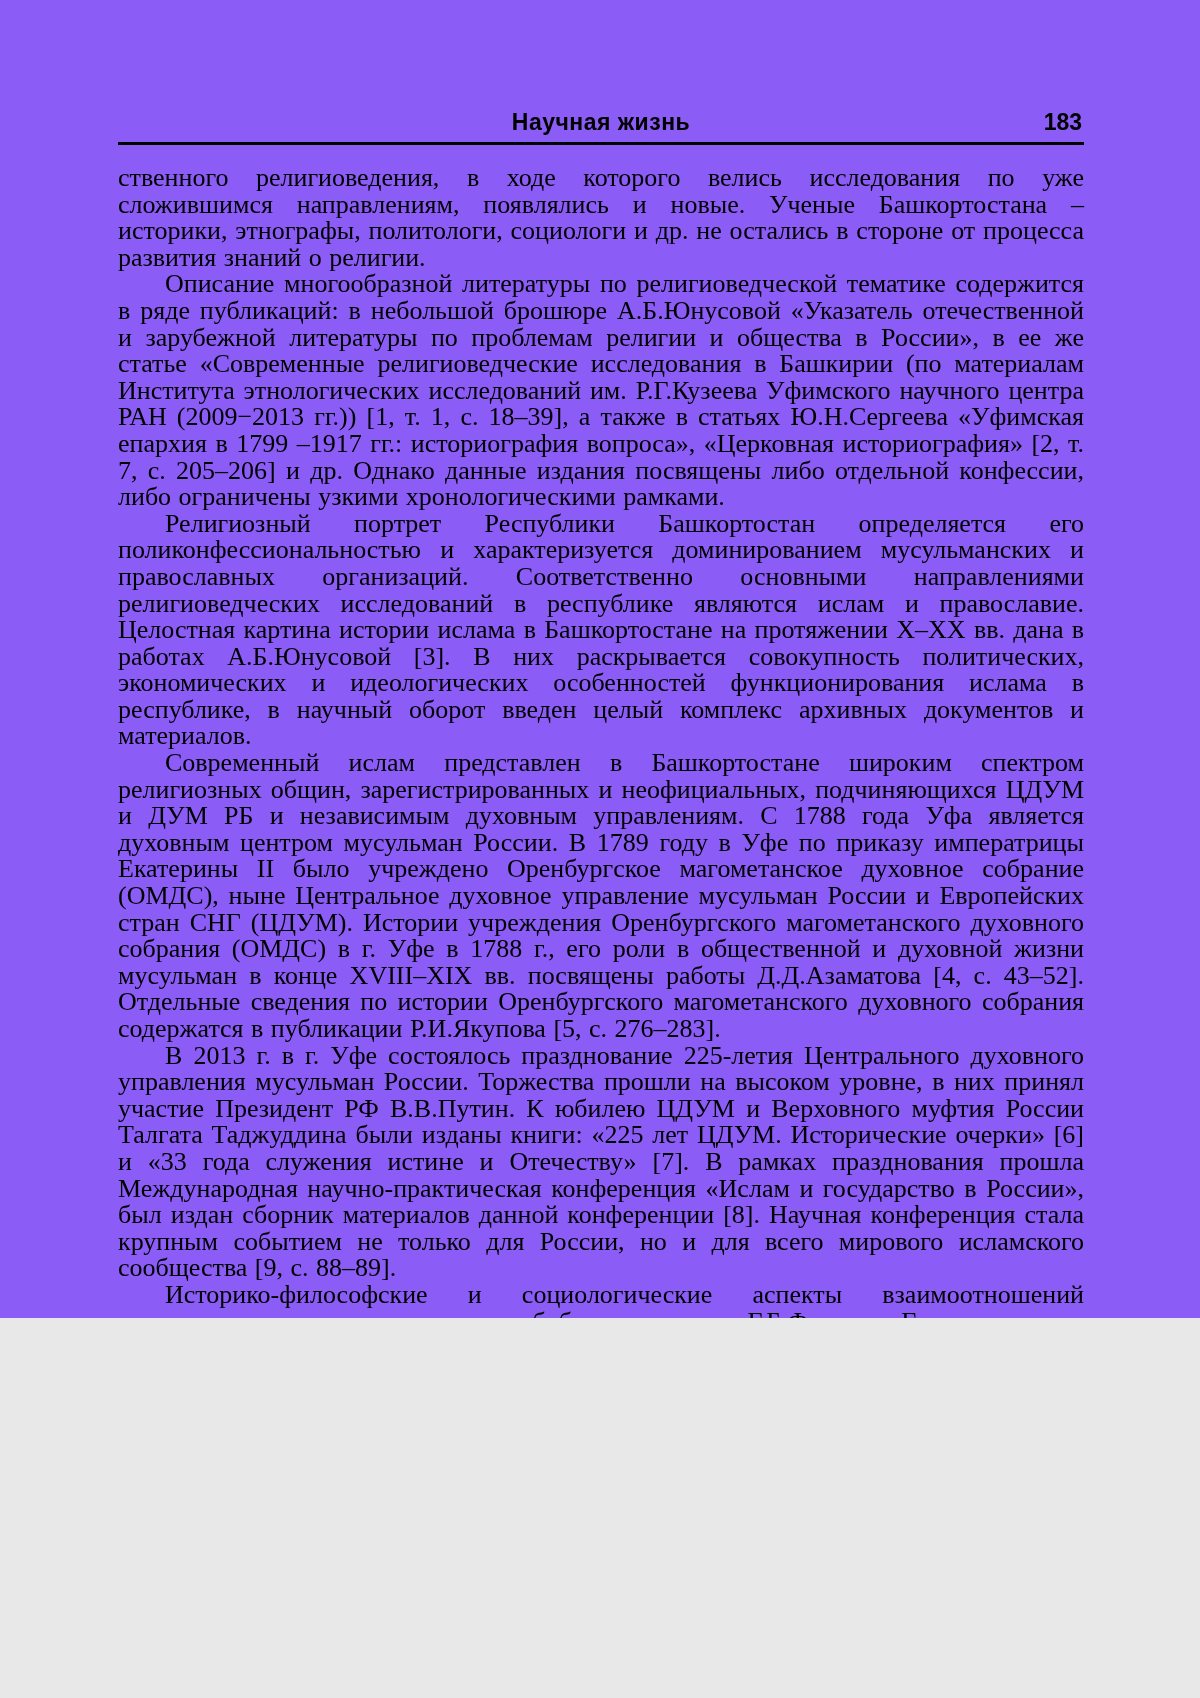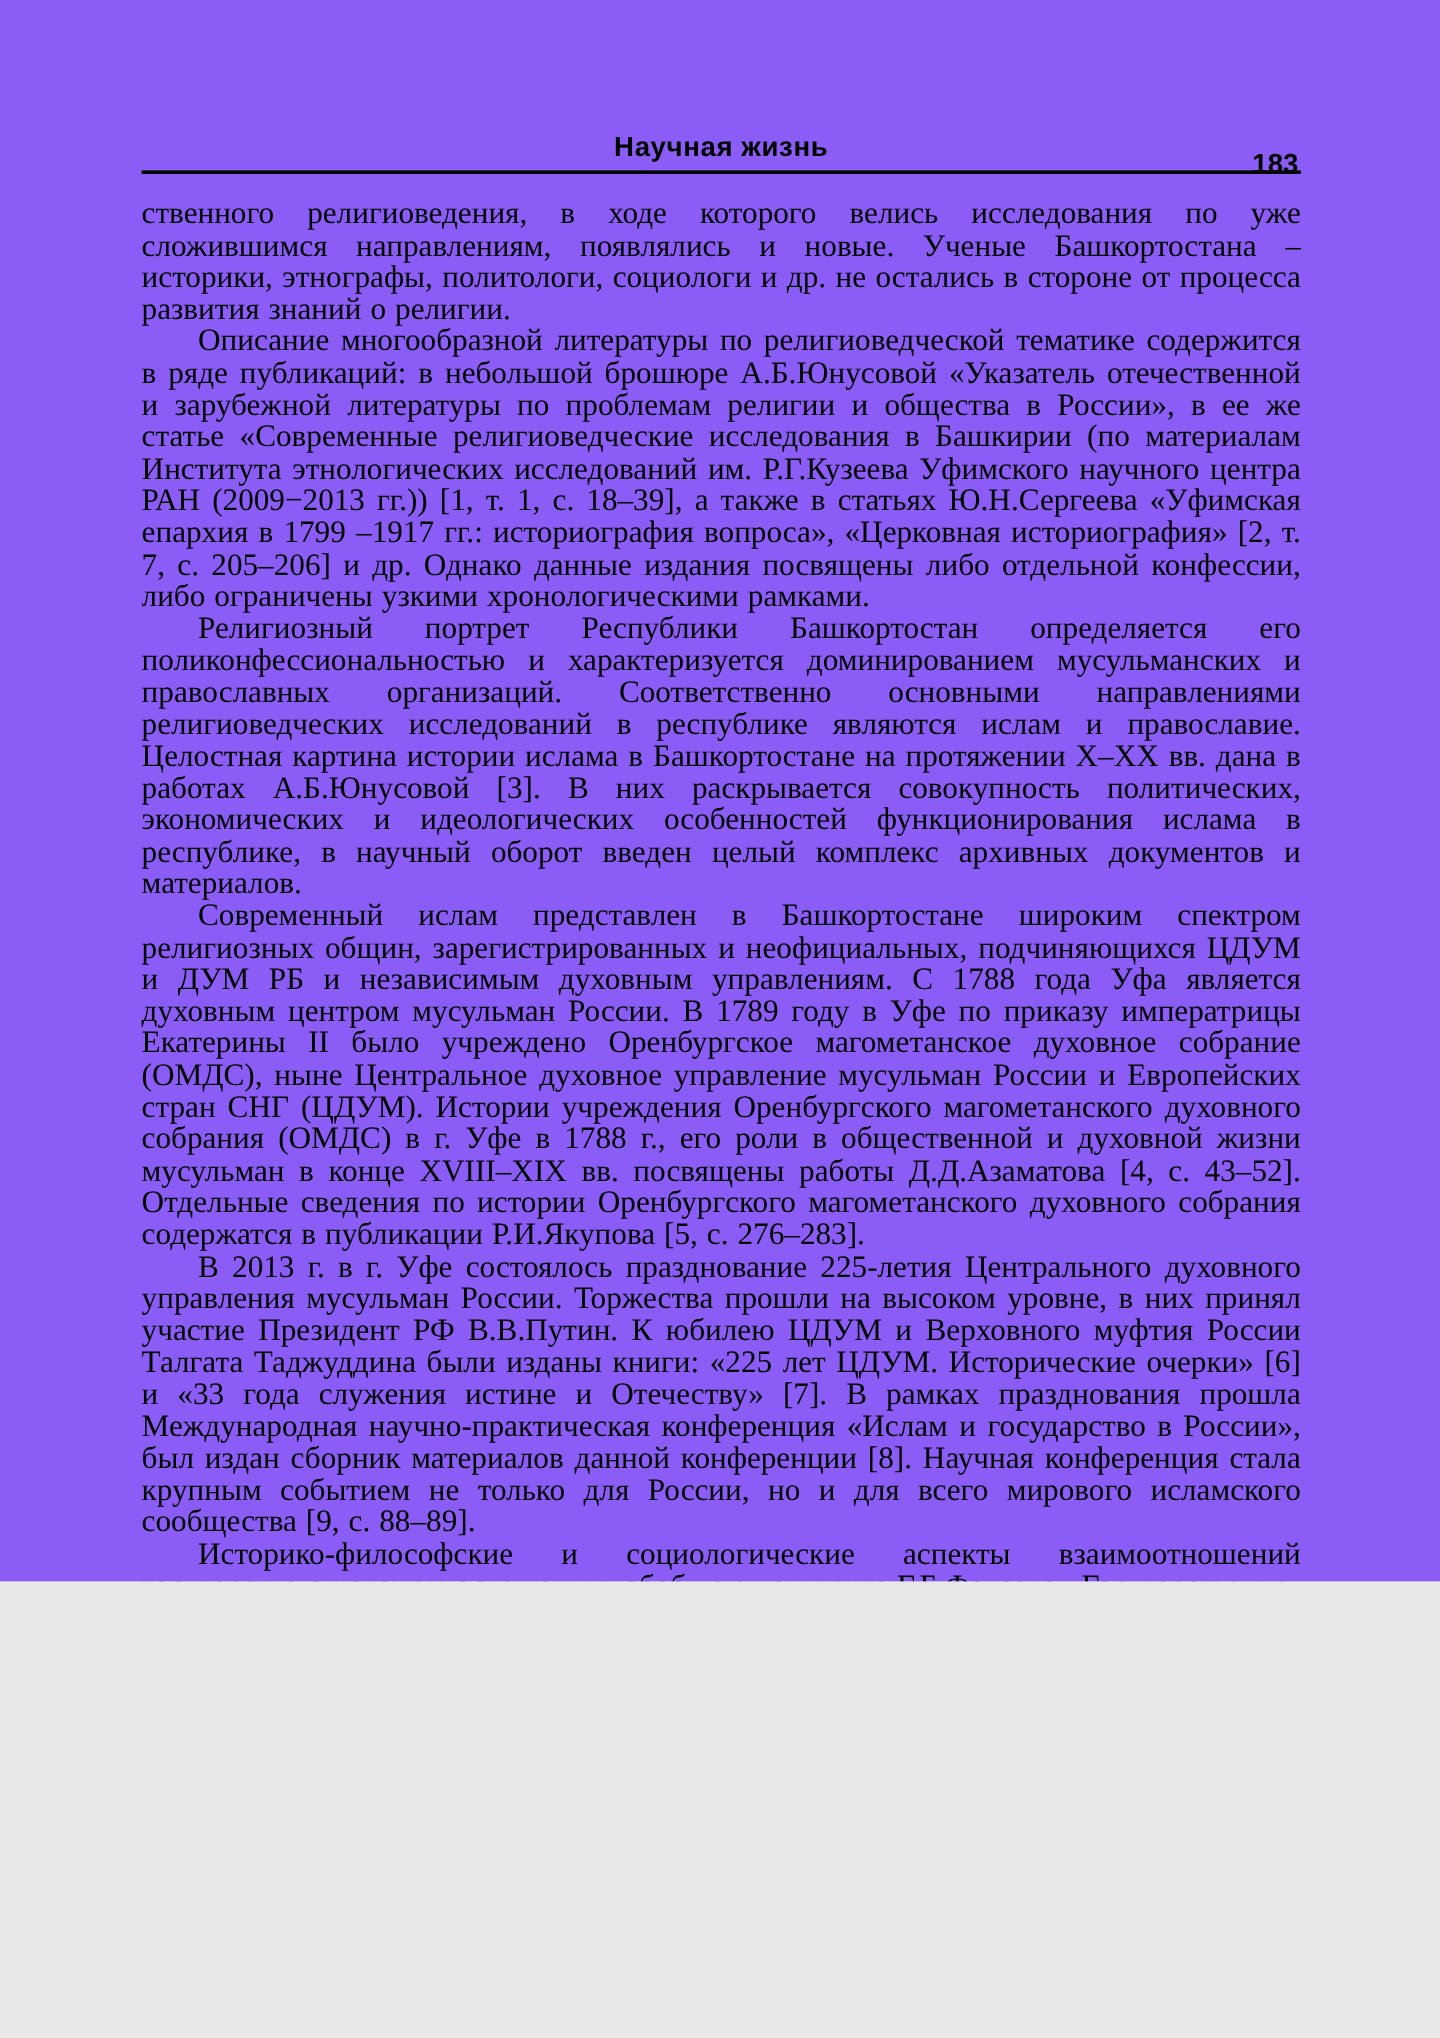--- a/index.html
+++ b/index.html
@@ -37,21 +37,20 @@
     position: absolute;
     left: 0;
     right: 0;
     text-align: center;
     letter-spacing: 0.5px;
   }
   .running-head .head-page-number {
     position: absolute;
     right: 2px;
     top: 0;
-    margin-top: 14px;
   }
   .body-text {
     margin-top: 20px;
   }
   .body-text p {
     margin: 0;
     text-align: justify;
     font-size: 26px;
     line-height: 26.6px;
     word-spacing: 1px;

